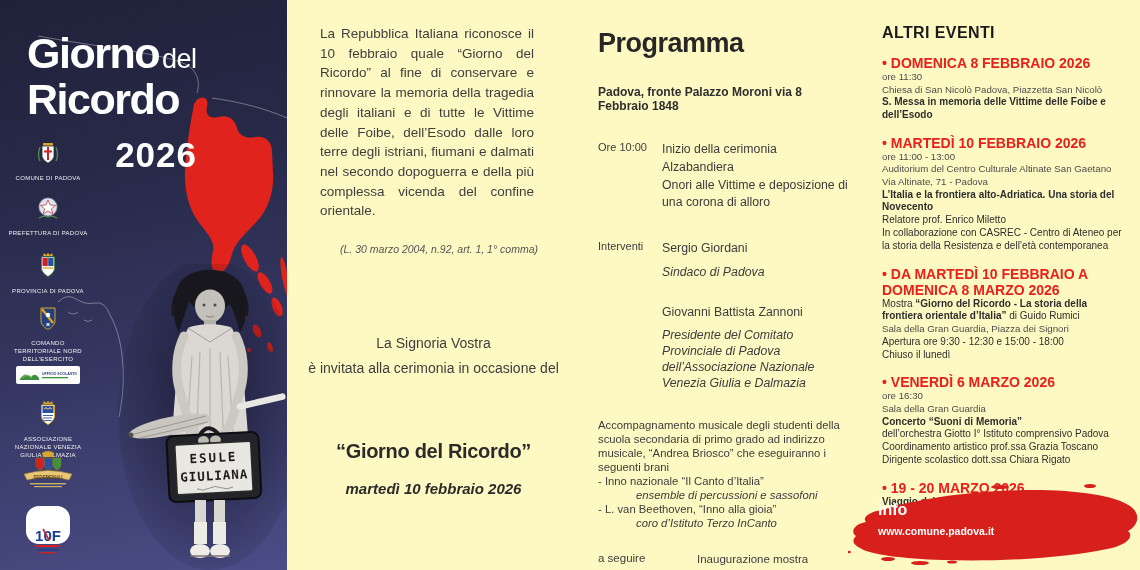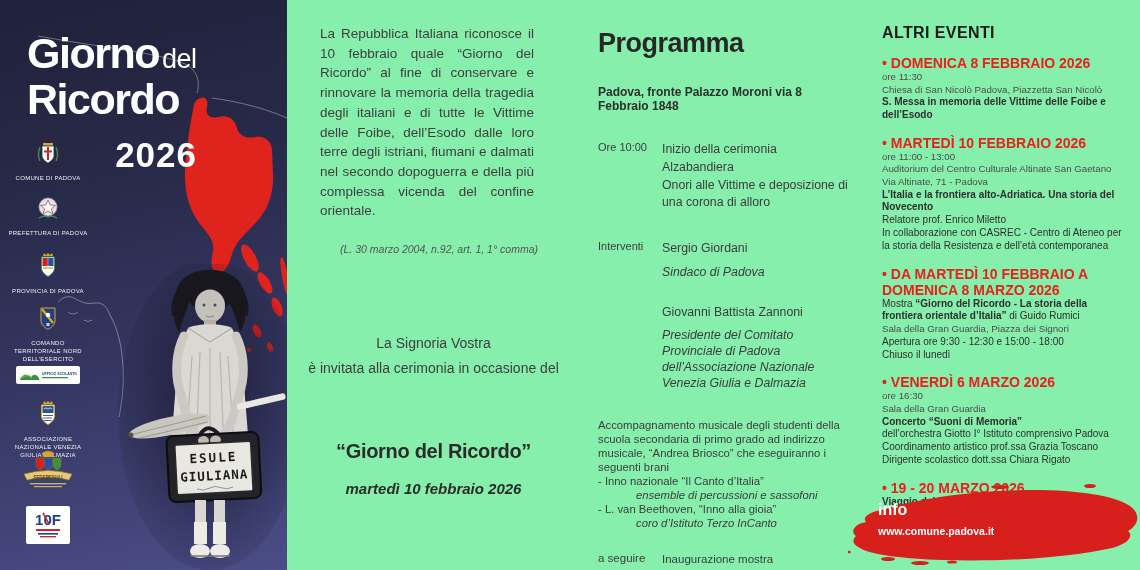--- a/index.html
+++ b/index.html
@@ -16,21 +16,21 @@
   .ct-small { font-size:27px; font-weight:300; letter-spacing:-0.5px; margin-left:3px; }
   .ct-row2 { margin-top:3px; }
   .ct-year { font-size:35px; font-weight:700; text-align:right; margin-top:16px; letter-spacing:1px; }
   .logos { position:absolute; left:2px; top:0; width:92px; height:570px; }
   .logo { position:absolute; left:0; width:92px; text-align:center; }
   .loglab { margin-top:3px; font-size:6px; font-weight:500; letter-spacing:.3px; color:rgba(255,255,255,.92); line-height:1.35; padding:0 6px; }
   .girl { position:absolute; right:-4px; bottom:0; width:182px; height:306px; }
   .whitebox { background:#fff; border-radius:2px; display:inline-block; }
 
   
-  .panel { position:absolute; top:0; height:570px; background:#86efac; }
+  .panel { position:absolute; top:0; height:570px; background:#fef9c3; }
   .invite  { left:287px; width:293px; }
   .program { left:580px; width:290px; padding:18px 16px 0 18px; color:#3a3a3a; }
   .events  { left:870px; width:270px; padding:24px 14px 0 12px; color:#2e2e2e; }
 
   
   .invpar { width:214px; margin:24px 0 0 33px; font-size:13.5px; line-height:1.46; text-align:justify; color:#3e3e3e; }
   .law { margin:22px 42px 0 0; text-align:right; font-size:10.5px; font-style:italic; color:#555; }
   .salut { margin-top:80px; text-align:center; font-size:14px; color:#3e3e3e; }
   .salut2 { margin-top:9px; }
   .inv-title { margin-top:64px; text-align:center; font-size:20px; font-weight:800; color:#2b2b2b; letter-spacing:-0.3px; }
@@ -40,21 +40,21 @@
   .prog-title { font-size:27px; font-weight:800; color:#272727; letter-spacing:-0.5px; margin-top:10px; }
   .prog-venue { margin-top:26px; font-size:12px; font-weight:700; color:#2e2e2e; }
   .prow { display:flex; margin-top:28px; }
   .plabel { width:64px; flex:none; font-size:11px; color:#3c3c3c; }
   .pcontent { flex:1; font-size:12.3px; line-height:1.45; color:#3c3c3c; }
   .role { font-style:italic; margin-top:6px; }
   .name2 { margin-top:22px; }
   .role2 { font-style:italic; margin-top:6px; max-width:175px; line-height:1.3; }
   .music { margin-top:26px; font-size:11.3px; line-height:1.24; color:#3c3c3c; max-width:258px; }
   .mdetail { font-style:italic; padding-left:38px; }
-  .prow.aseg { margin-top:22px; }
+  .prow.aseg { margin-top:22px;gap:35px; }
   .aseg .plabel, .aseg .pcontent { font-size:11.5px; }
   .aseg .pcontent { line-height:1.25; }
 
   
   .ev-title { font-size:16px; font-weight:900; letter-spacing:.4px; color:#1b1b1b; }
   .event { margin-top:13px; }
   .edate { color:#e8211c; font-size:14px; font-weight:800; }
   .eline { font-size:10px; line-height:1.28; color:#2e2e2e; }
   .eital { font-size:9.7px; color:#4c4c4c; line-height:1.3; }
   .ebold { font-weight:800; }
@@ -175,21 +175,21 @@
           <path d="M24.5,8 h8 v7 c0,3 -4,5 -4,5 s-4,-2 -4,-5 z" fill="#2b4fa0" stroke="#8a6d1f" stroke-width="0.6"></path>
           <path d="M33,8 h8 v7 c0,3 -4,5 -4,5 s-4,-2 -4,-5 z" fill="#3f9142" stroke="#8a6d1f" stroke-width="0.6"></path>
           <path d="M4,24 q24,-7 48,0 l-3,6 q-21,-6 -42,0 z" fill="#e7c876" stroke="#9a7d2f" stroke-width="0.7"></path>
           <text x="28" y="28.6" text-anchor="middle" font-size="4.6" font-weight="bold" fill="#6b4e14">FEDERESULI</text>
           <rect x="10" y="33" width="36" height="1.4" fill="#c9b06a"></rect>
           <rect x="14" y="36" width="28" height="1.2" fill="#c9b06a"></rect>
         </svg>
       </div>
 
       <div class="logo" style="top:506px;">
-        <span class="whitebox" style="width:44px;height:38px;padding-top:4px;">
+        <span class="whitebox" style="width:44px;height:38px;padding-top:20px;border-radius:13px;">
           <svg width="38" height="30" viewBox="0 0 38 30">
             <text x="19" y="15" text-anchor="middle" font-size="15" font-weight="bold" fill="#1d3f94">10F</text>
             <path d="M14,3 L20,14" stroke="#cf2222" stroke-width="1.6"></path>
             <rect x="7" y="19" width="24" height="2" fill="#cf2222"></rect>
             <rect x="9" y="23" width="20" height="1.6" fill="#1d3f94"></rect>
             <rect x="11" y="26" width="16" height="1.4" fill="#cf2222"></rect>
           </svg>
         </span>
       </div>
     </div>

